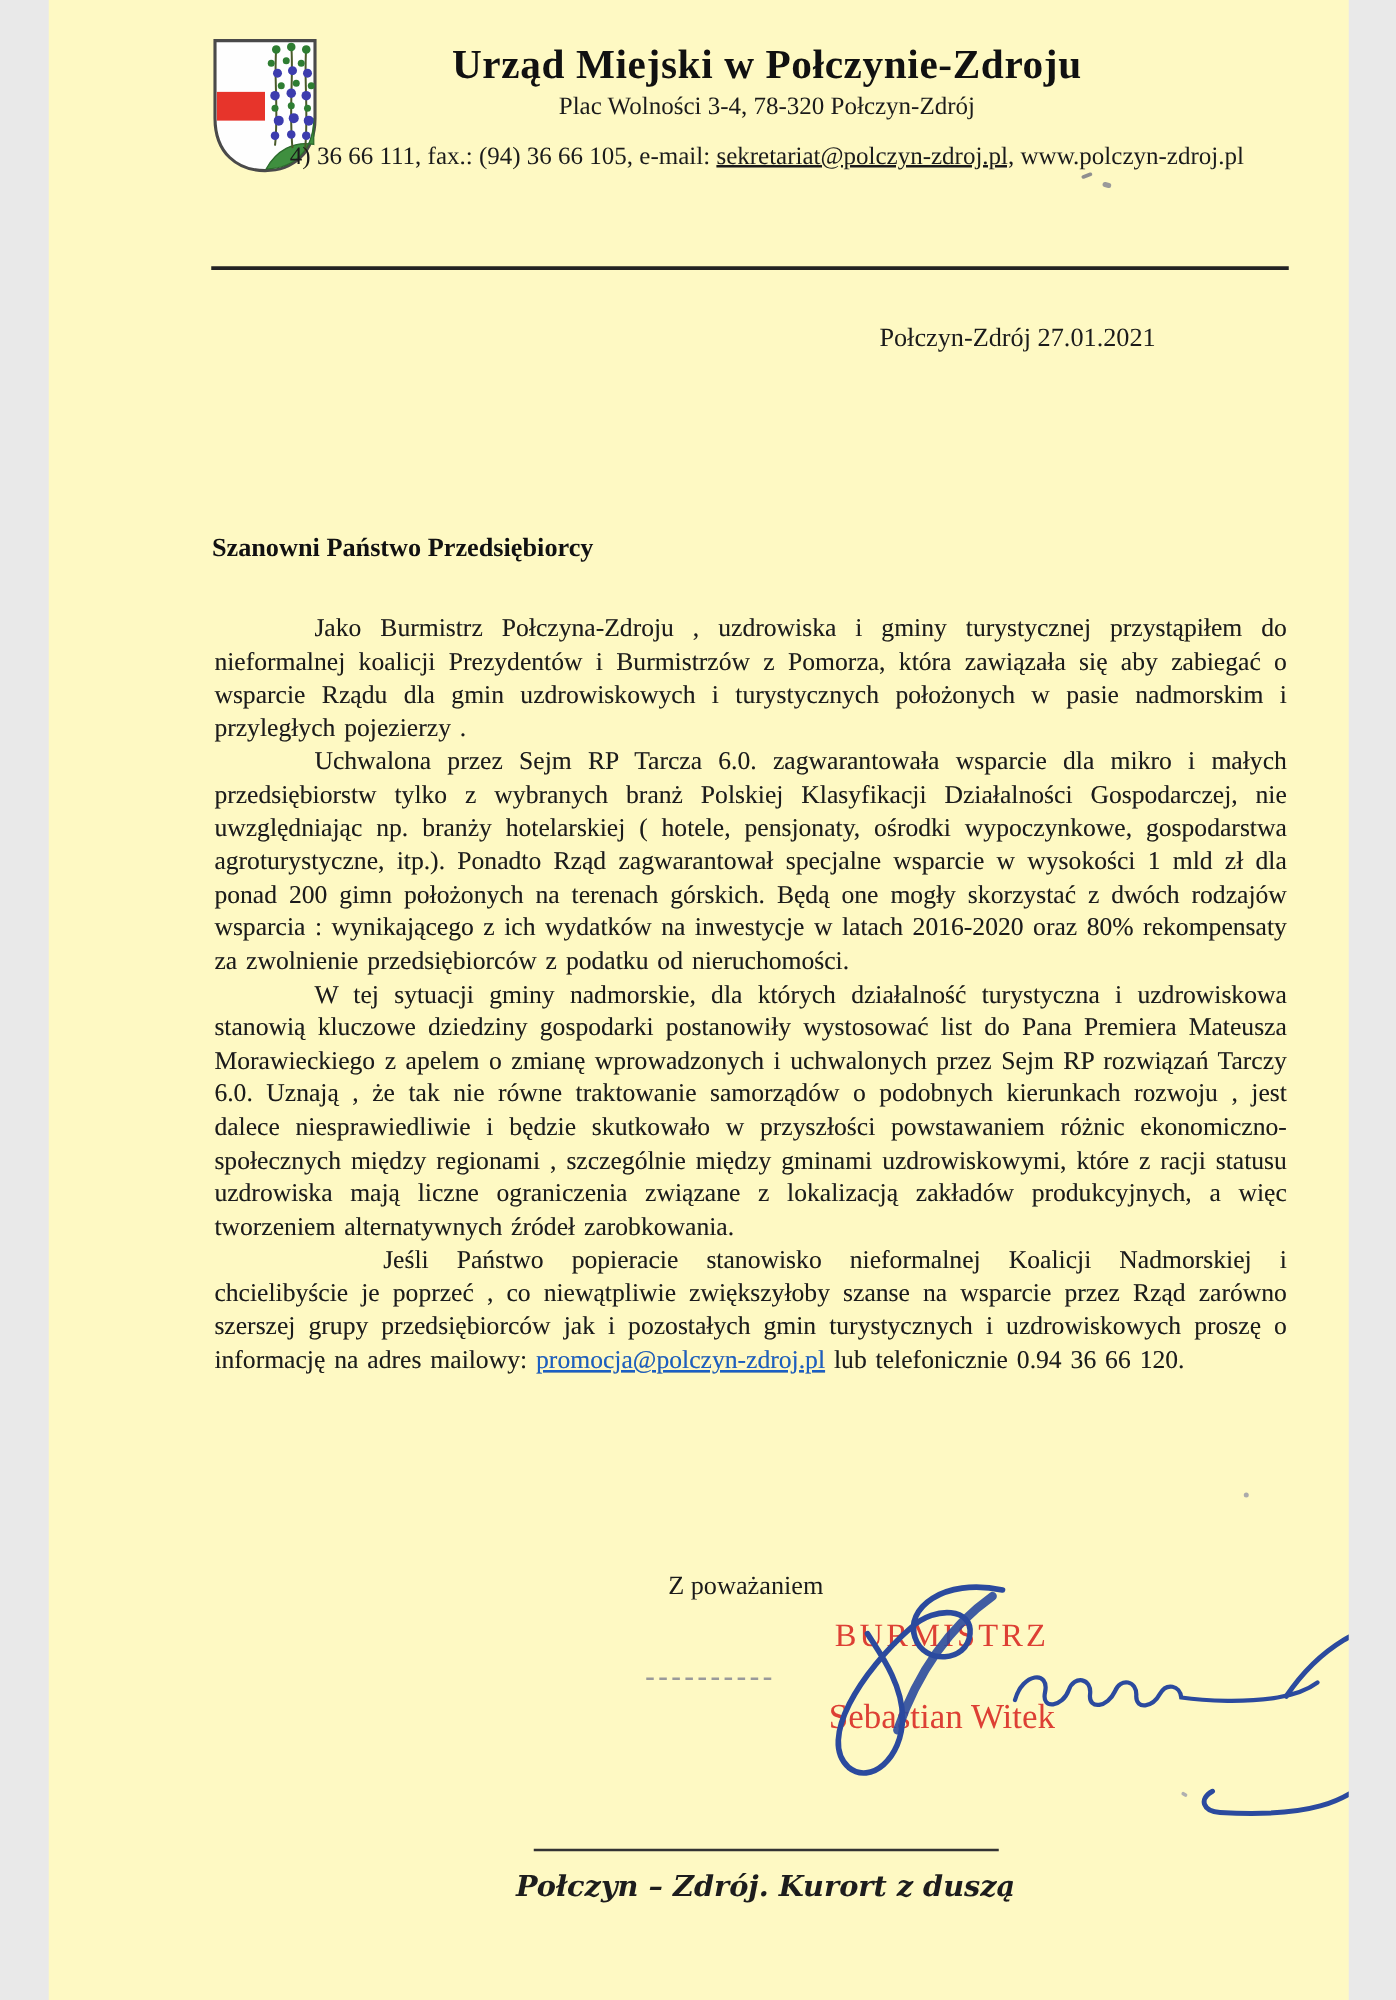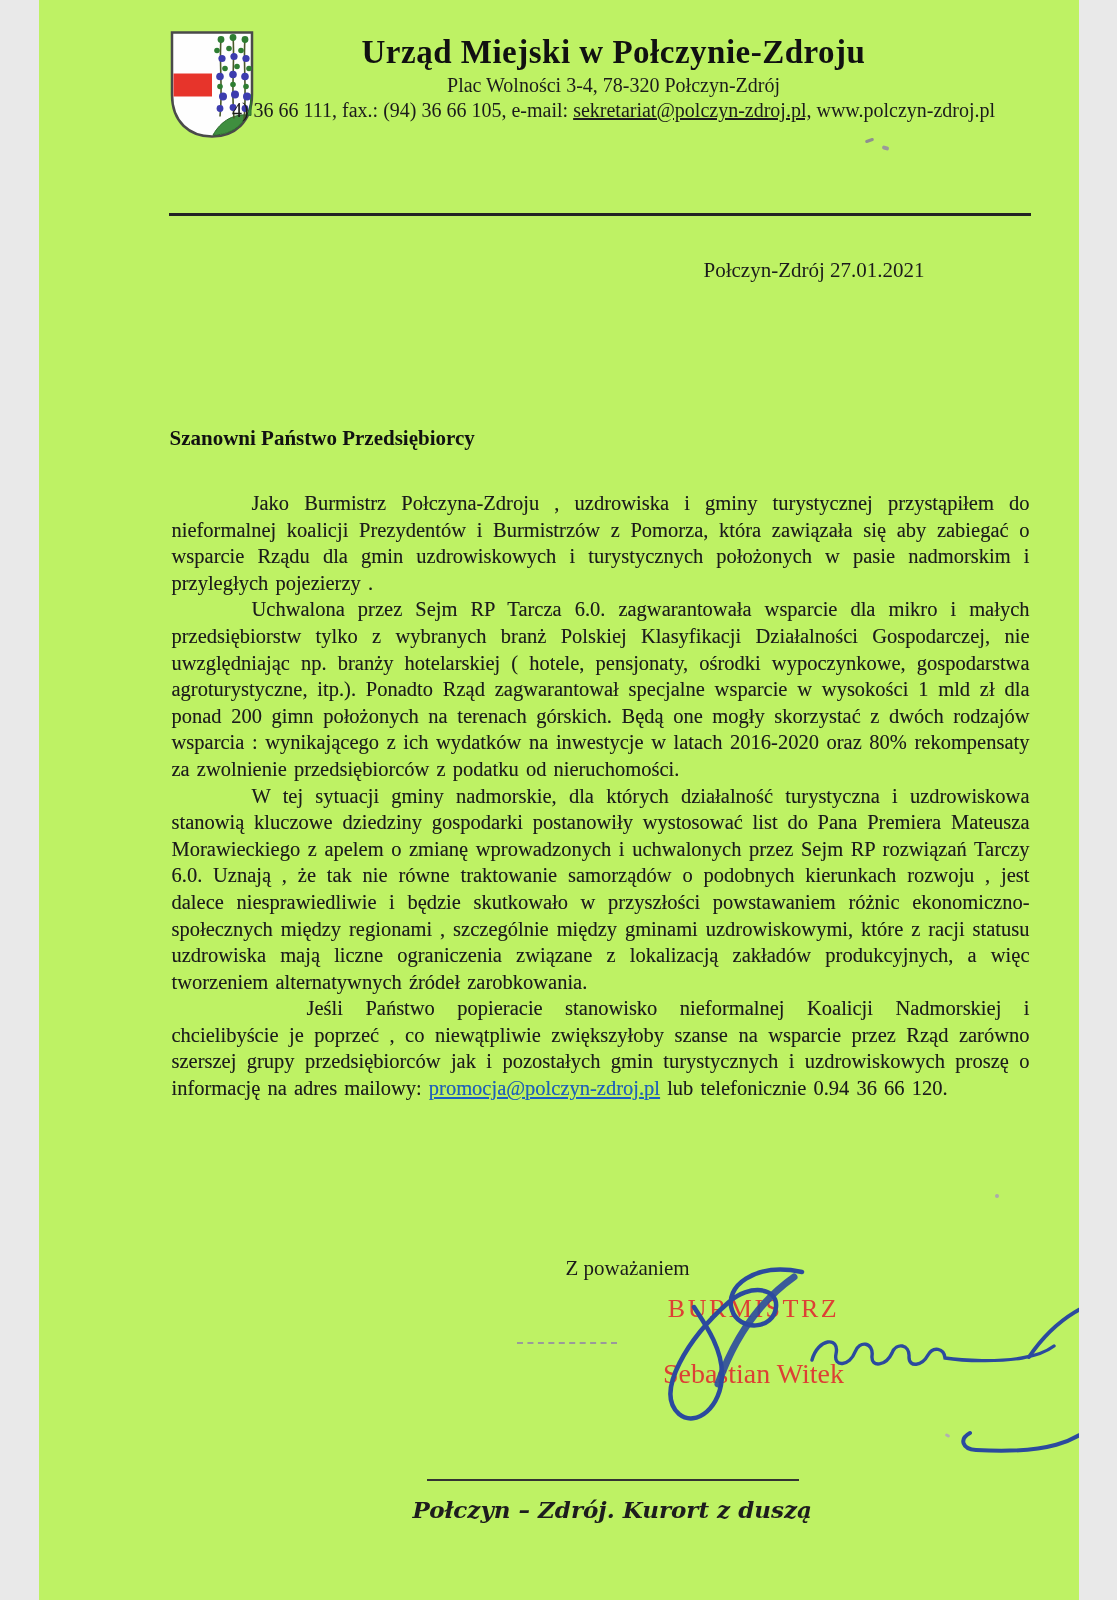--- a/index.html
+++ b/index.html
@@ -10,57 +10,57 @@
     --shield_red:#e7342b;
     --vine_green:#2e7d32;
     --grape_blue:#3c3cae;
     --hill_green:#3f8f3f;
   }
   html,body{margin:0;padding:0;background:#e9e9e9;}
   .page{
     position:relative;
     width:1040px;height:1600px;
     margin:0 auto;
-    background:#bef264;
+    background:#fef9c3;
     overflow:hidden;
     font-family:"Liberation Serif","DejaVu Serif",serif;
     color:var(--text_black,#1b1b1b);
   }
   
   .logo{position:absolute;left:128px;top:28px;width:90px;height:113px;}
   .head-text{position:absolute;left:180px;top:34px;width:790px;text-align:center;}
   .head-title{font-size:33px;font-weight:bold;letter-spacing:0.5px;color:#111;}
   .head-address{font-size:20px;margin-top:3px;}
-  .head-contact{font-size:20px;margin-top:2px;white-space:nowrap;}
+  .head-contact{font-size:20px;margin-top:17px;white-space:nowrap;}
   .u{text-decoration:underline;}
   
   .officer{position:absolute;left:130px;top:152px;width:872px;
     font-size:19.5px;font-weight:bold;line-height:26px;color:#111;}
   .rule{position:absolute;left:130px;top:213px;width:862px;height:3px;background:#232323;}
   .dateline{position:absolute;left:665px;top:243px;font-size:21px;margin-top:15px;}
   
   .salutation{position:absolute;left:131px;top:426px;font-size:21px;font-weight:bold;color:#111;}
   .body-block{position:absolute;left:133px;top:490px;width:858px;
     font-size:20.5px;line-height:26.6px;text-align:justify;word-spacing:2px;
     text-shadow:0 0 .4px rgba(20,20,20,.35);}
   .body-block p{margin:0;text-indent:80px;}
   .body-block p.last{text-indent:135px;}
   a.mail{color:var(--link_blue,#1a5fc4);text-decoration:underline;cursor:pointer;}
   
-  .valediction{position:absolute;left:527px;top:1256px;font-size:21px;}
+  .valediction{position:absolute;left:496px;top:1256px;font-size:21px;}
   .stamp-title{position:absolute;left:610px;top:1294px;width:210px;text-align:center;
     font-size:26px;letter-spacing:2.5px;color:var(--stamp_red,#dd4034);}
   .stamp-name{position:absolute;left:590px;top:1358px;width:250px;text-align:center;
     font-size:28px;color:var(--stamp_red,#dd4034);}
   .signature{position:absolute;left:415px;top:1262px;width:680px;height:200px;z-index:5;}
   .sig-dashes{position:absolute;left:478px;top:1342px;width:100px;height:0;
     border-top:2px dashed #9a9a9a;}
   
   .foot-rule{position:absolute;left:388px;top:1479px;width:372px;height:2px;background:#333;}
-  .motto{position:absolute;left:374px;top:1496px;width:400px;
+  .motto{position:absolute;left:374px;top:1496px;width:400px;text-align:center;
     font-family:"DejaVu Serif","Liberation Serif",serif;
     font-style:italic;font-weight:600;font-size:23px;color:#1d1d1d;}
   
   .speck{position:absolute;background:#8f8f8f;border-radius:2px;}
   .speck.s1{left:826px;top:139px;width:9px;height:3px;transform:rotate(-20deg);}
   .speck.s2{left:843px;top:146px;width:7px;height:4px;transform:rotate(15deg);background:#9a9a9a;}
   .speck.s3{left:956px;top:1194px;width:4px;height:4px;border-radius:50%;background:#ababab;}
   .speck.s4{left:906px;top:1434px;width:5px;height:3px;transform:rotate(30deg);background:#b0b0b0;}
 </style>
 </head>

